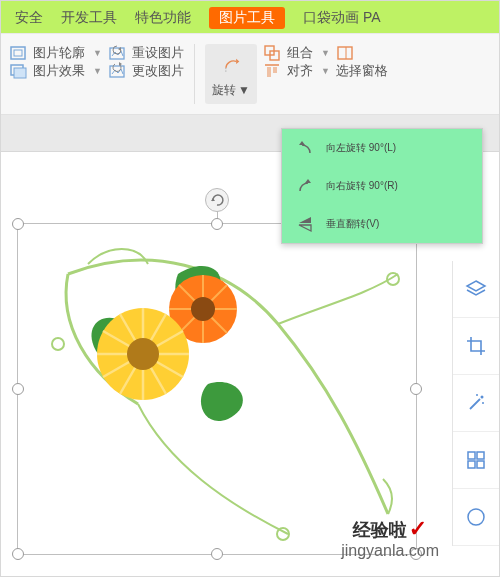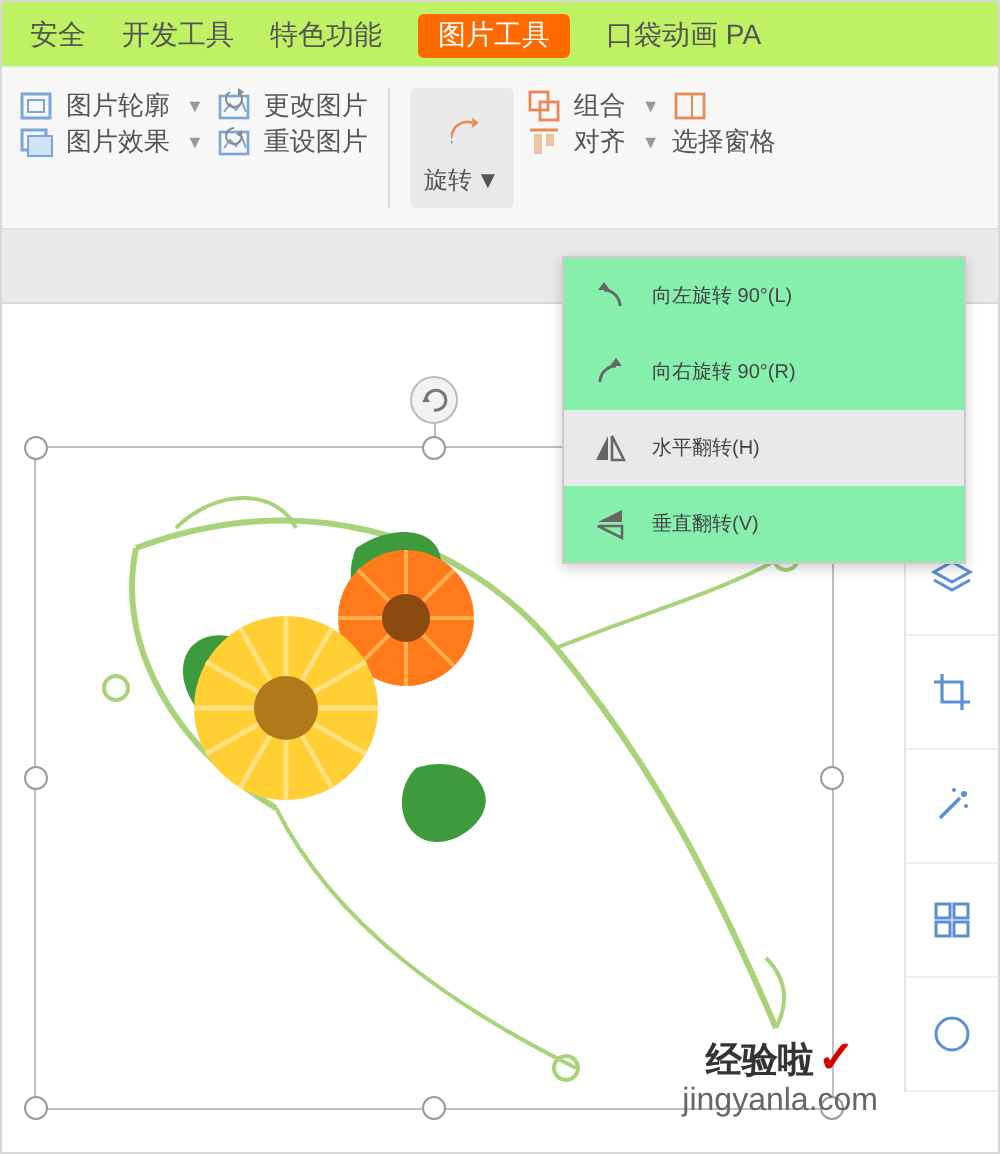--- a/index.html
+++ b/index.html
@@ -80,36 +80,36 @@
       <span>图片效果</span>
       <span class="drop">▼</span>
     </div>
   </div>
   <div class="ribcol">
     <div class="ribitem">
       <span class="icon">
         <svg viewBox="0 0 18 18">
               <rect x="2" y="4" width="14" height="11" fill="none" stroke="#7aa7d8" stroke-width="1.3"></rect>
               <path d="M4 12 L7 8 L10 11 L13 7 L15 12" fill="none" stroke="#7aa7d8"></path>
+              <path d="M9 2 A4 4 0 1 0 13 6" fill="none" stroke="#888"></path>
+              <polygon points="13,3 13,7 10,5" fill="#888"></polygon>
+            </svg>
+      </span>
+      <span>重设图片</span>
+    </div>
+    <div class="ribitem">
+      <span class="icon">
+        <svg viewBox="0 0 18 18">
+              <rect x="2" y="4" width="14" height="11" fill="none" stroke="#7aa7d8" stroke-width="1.3"></rect>
+              <path d="M4 12 L7 8 L10 11 L13 7 L15 12" fill="none" stroke="#7aa7d8"></path>
               <path d="M11 2 A4 4 0 1 1 7 2" fill="none" stroke="#888"></path>
               <polygon points="11,0 11,4 14,2" fill="#888"></polygon>
             </svg>
       </span>
       <span>更改图片</span>
-    </div>
-    <div class="ribitem">
-      <span class="icon">
-        <svg viewBox="0 0 18 18">
-              <rect x="2" y="4" width="14" height="11" fill="none" stroke="#7aa7d8" stroke-width="1.3"></rect>
-              <path d="M4 12 L7 8 L10 11 L13 7 L15 12" fill="none" stroke="#7aa7d8"></path>
-              <path d="M9 2 A4 4 0 1 0 13 6" fill="none" stroke="#888"></path>
-              <polygon points="13,3 13,7 10,5" fill="#888"></polygon>
-            </svg>
-      </span>
-      <span>重设图片</span>
     </div>
   </div>
   <div class="sep"></div>
 
   <div class="bigbtn sel">
     <span class="icon" style="width:28px;height:28px">
       <svg viewBox="0 0 28 28">
             <path d="M6 20 A12 12 0 0 1 22 10" fill="none" stroke="#e78b54" stroke-width="2"></path>
             <polygon points="22,6 22,14 27,10" fill="#e78b54"></polygon>
             <line x1="6" y1="20" x2="6" y2="26" stroke="#888" stroke-dasharray="2 2"></line>
@@ -173,29 +173,20 @@
     <span>向左旋转 90°(L)</span>
   </div>
   <div class="mi">
     <span class="icon">
       <svg viewBox="0 0 18 18">
             <path d="M4 14 A8 8 0 0 1 12 6" fill="none" stroke="#666" stroke-width="1.5"></path>
             <polygon points="15,6 9,6 12,2" fill="#666"></polygon>
           </svg>
     </span>
     <span>向右旋转 90°(R)</span>
-  </div>
-  <div class="mi hover">
-    <span class="icon">
-      <svg viewBox="0 0 18 18">
-            <polygon points="8,3 8,15 2,15" fill="#666"></polygon>
-            <polygon points="10,3 10,15 16,15" fill="none" stroke="#666" stroke-width="1.3"></polygon>
-          </svg>
-    </span>
-    <span>水平翻转(H)</span>
   </div>
   <div class="mi">
     <span class="icon">
       <svg viewBox="0 0 18 18">
             <polygon points="3,8 15,8 15,2" fill="#666"></polygon>
             <polygon points="3,10 15,10 15,16" fill="none" stroke="#666" stroke-width="1.3"></polygon>
           </svg>
     </span>
     <span>垂直翻转(V)</span>
   </div>

